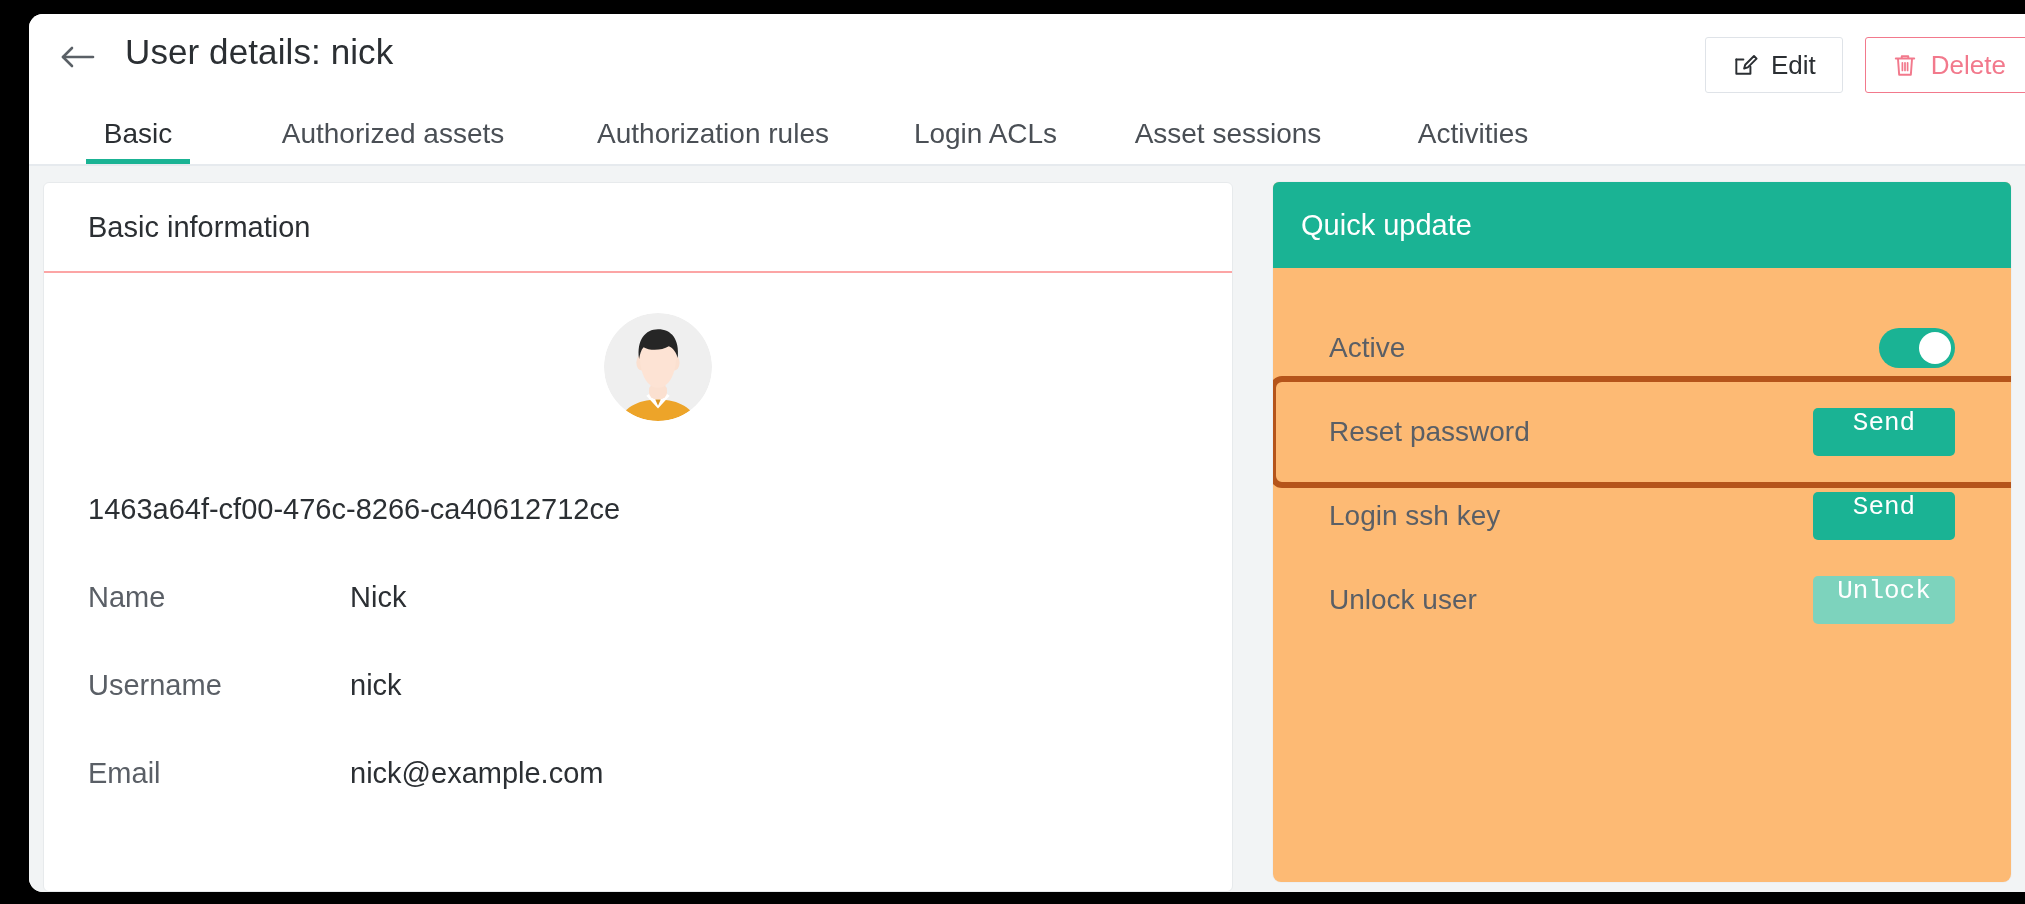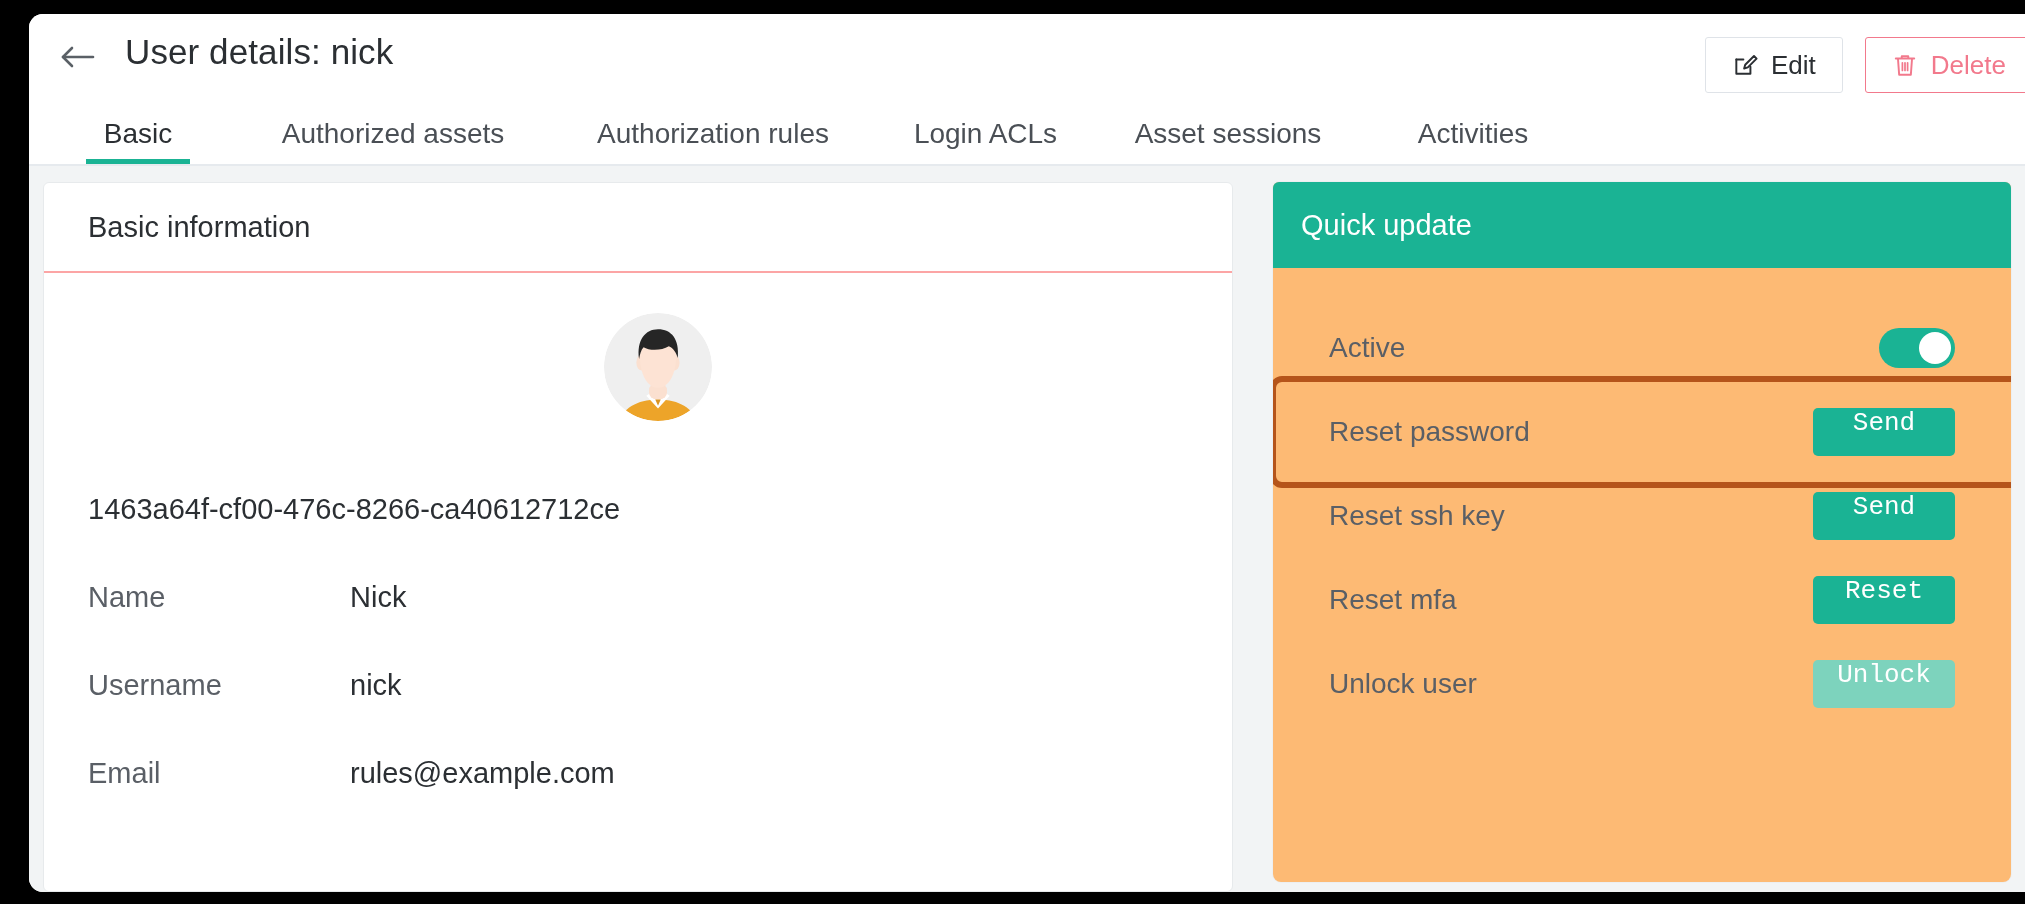--- a/index.html
+++ b/index.html
@@ -351,21 +351,21 @@
               <div class="field-row">
                 <div class="field-label">Name</div>
                 <div class="field-value">Nick</div>
               </div>
               <div class="field-row">
                 <div class="field-label">Username</div>
                 <div class="field-value">nick</div>
               </div>
               <div class="field-row">
                 <div class="field-label">Email</div>
-                <div class="field-value">rules@example.com</div>
+                <div class="field-value">nick@example.com</div>
               </div>
             </div>
         </div>
       </div>
 
       <div class="card-quick">
         <div class="card-quick-head">Quick update</div>
 
         <div class="card-quick-body">
 
@@ -377,29 +377,23 @@
           </div>
 
           <div id="quick-rows">
               <div class="qrow highlight">
                 <span class="qlabel">Reset password</span>
                 <button class="qbtn">
                   <span>Send</span>
                 </button>
               </div>
               <div class="qrow">
-                <span class="qlabel">Reset ssh key</span>
+                <span class="qlabel">Login ssh key</span>
                 <button class="qbtn">
                   <span>Send</span>
-                </button>
-              </div>
-              <div class="qrow">
-                <span class="qlabel">Reset mfa</span>
-                <button class="qbtn">
-                  <span>Reset</span>
                 </button>
               </div>
               <div class="qrow">
                 <span class="qlabel">Unlock user</span>
                 <button class="qbtn disabled">
                   <span>Unlock</span>
                 </button>
               </div>
             </div>
         </div>

